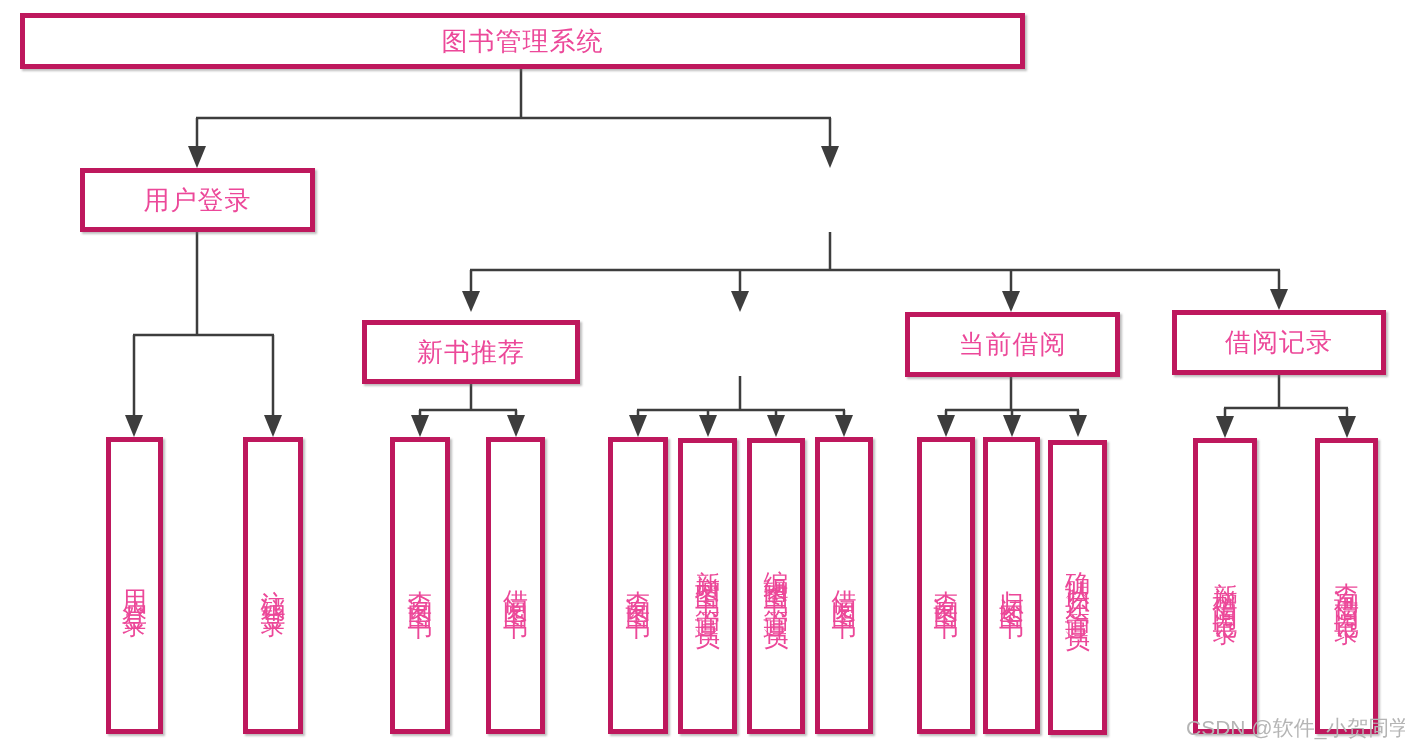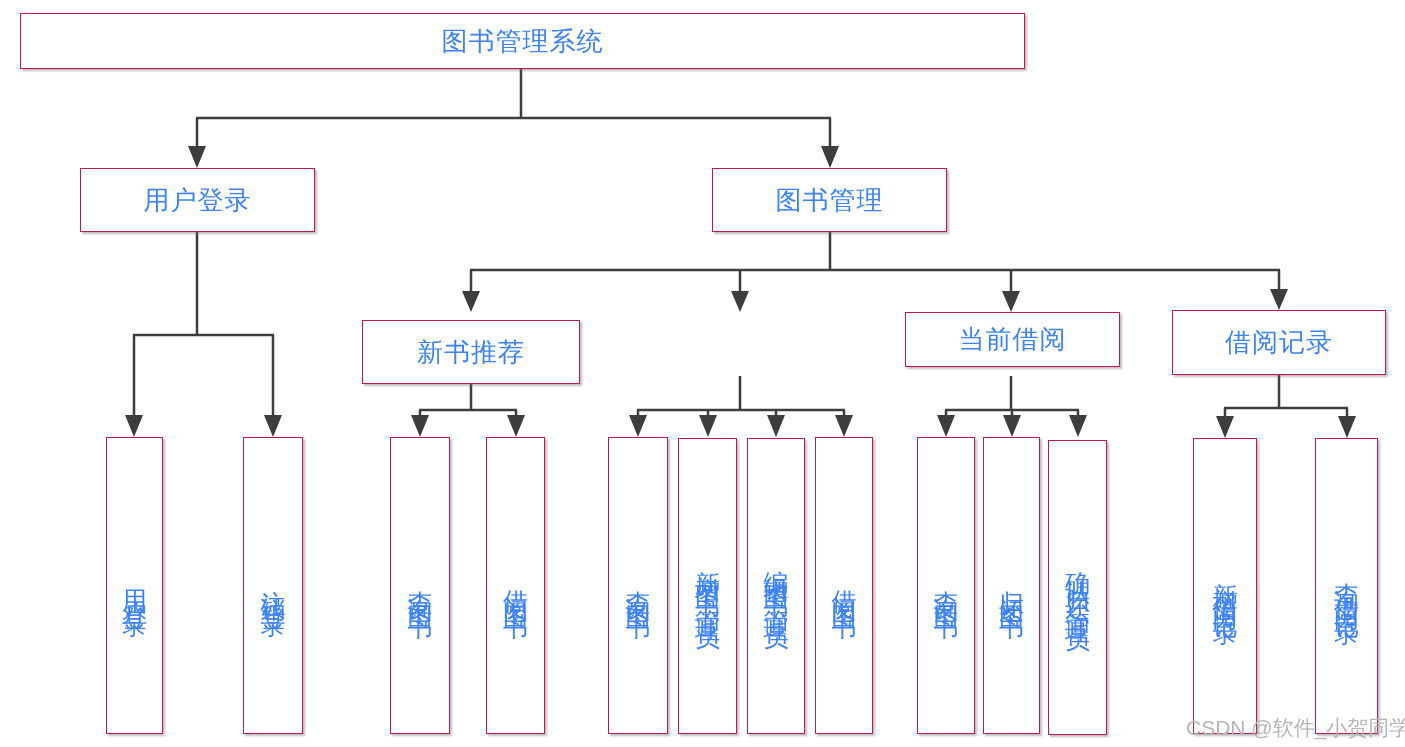--- a/index.html
+++ b/index.html
@@ -18,26 +18,26 @@
   svg.wires {
     position: absolute;
     left: 0; top: 0;
     width: 1405px; height: 747px;
     z-index: 1;
   }
   .node {
     position: absolute;
     box-sizing: border-box;
     background: #ffffff;
-    border: 1px solid #be185d;
+    border: 5px solid #be185d;
     box-shadow: 2px 2px 2px rgba(110,110,110,0.45);
     display: flex;
     align-items: center;
     justify-content: center;
-    color: #3b82f6;
+    color: #ec4899;
     z-index: 2;
   }
   .h-node { font-size: 26px; letter-spacing: 1px; }
   .v-node .vtext {
     writing-mode: vertical-rl;
     text-orientation: mixed;
     font-size: 25px;
     line-height: 1;
     letter-spacing: 8px;
     white-space: nowrap;
@@ -90,28 +90,25 @@
     </g>
   </svg>
 
   <div class="node h-node" style="left:20px; top:13px; width:1005px; height:56px;">
     <span>图书管理系统</span>
   </div>
 
   <div class="node h-node" style="left:80px; top:168px; width:235px; height:64px;">
     <span>用户登录</span>
   </div>
-  <div class="node h-node" style="left:712px; top:168px; width:235px; height:64px;">
-    <span>图书管理</span>
-  </div>
 
   <div class="node h-node" style="left:362px; top:312px; width:218px; height:64px;margin-top:8px;">
     <span>新书推荐</span>
   </div>
-  <div class="node h-node" style="left:905px; top:312px; width:215px; height:55px;">
+  <div class="node h-node" style="left:905px; top:312px; width:215px; height:65px;">
     <span>当前借阅</span>
   </div>
   <div class="node h-node" style="left:1172px; top:310px; width:214px; height:65px;">
     <span>借阅记录</span>
   </div>
 
   <div class="node v-node" style="left:106px; top:437px; width:57px; height:297px;">
     <span class="vtext">用户登录</span>
   </div>
   <div class="node v-node" style="left:243px; top:437px; width:60px; height:297px;">

